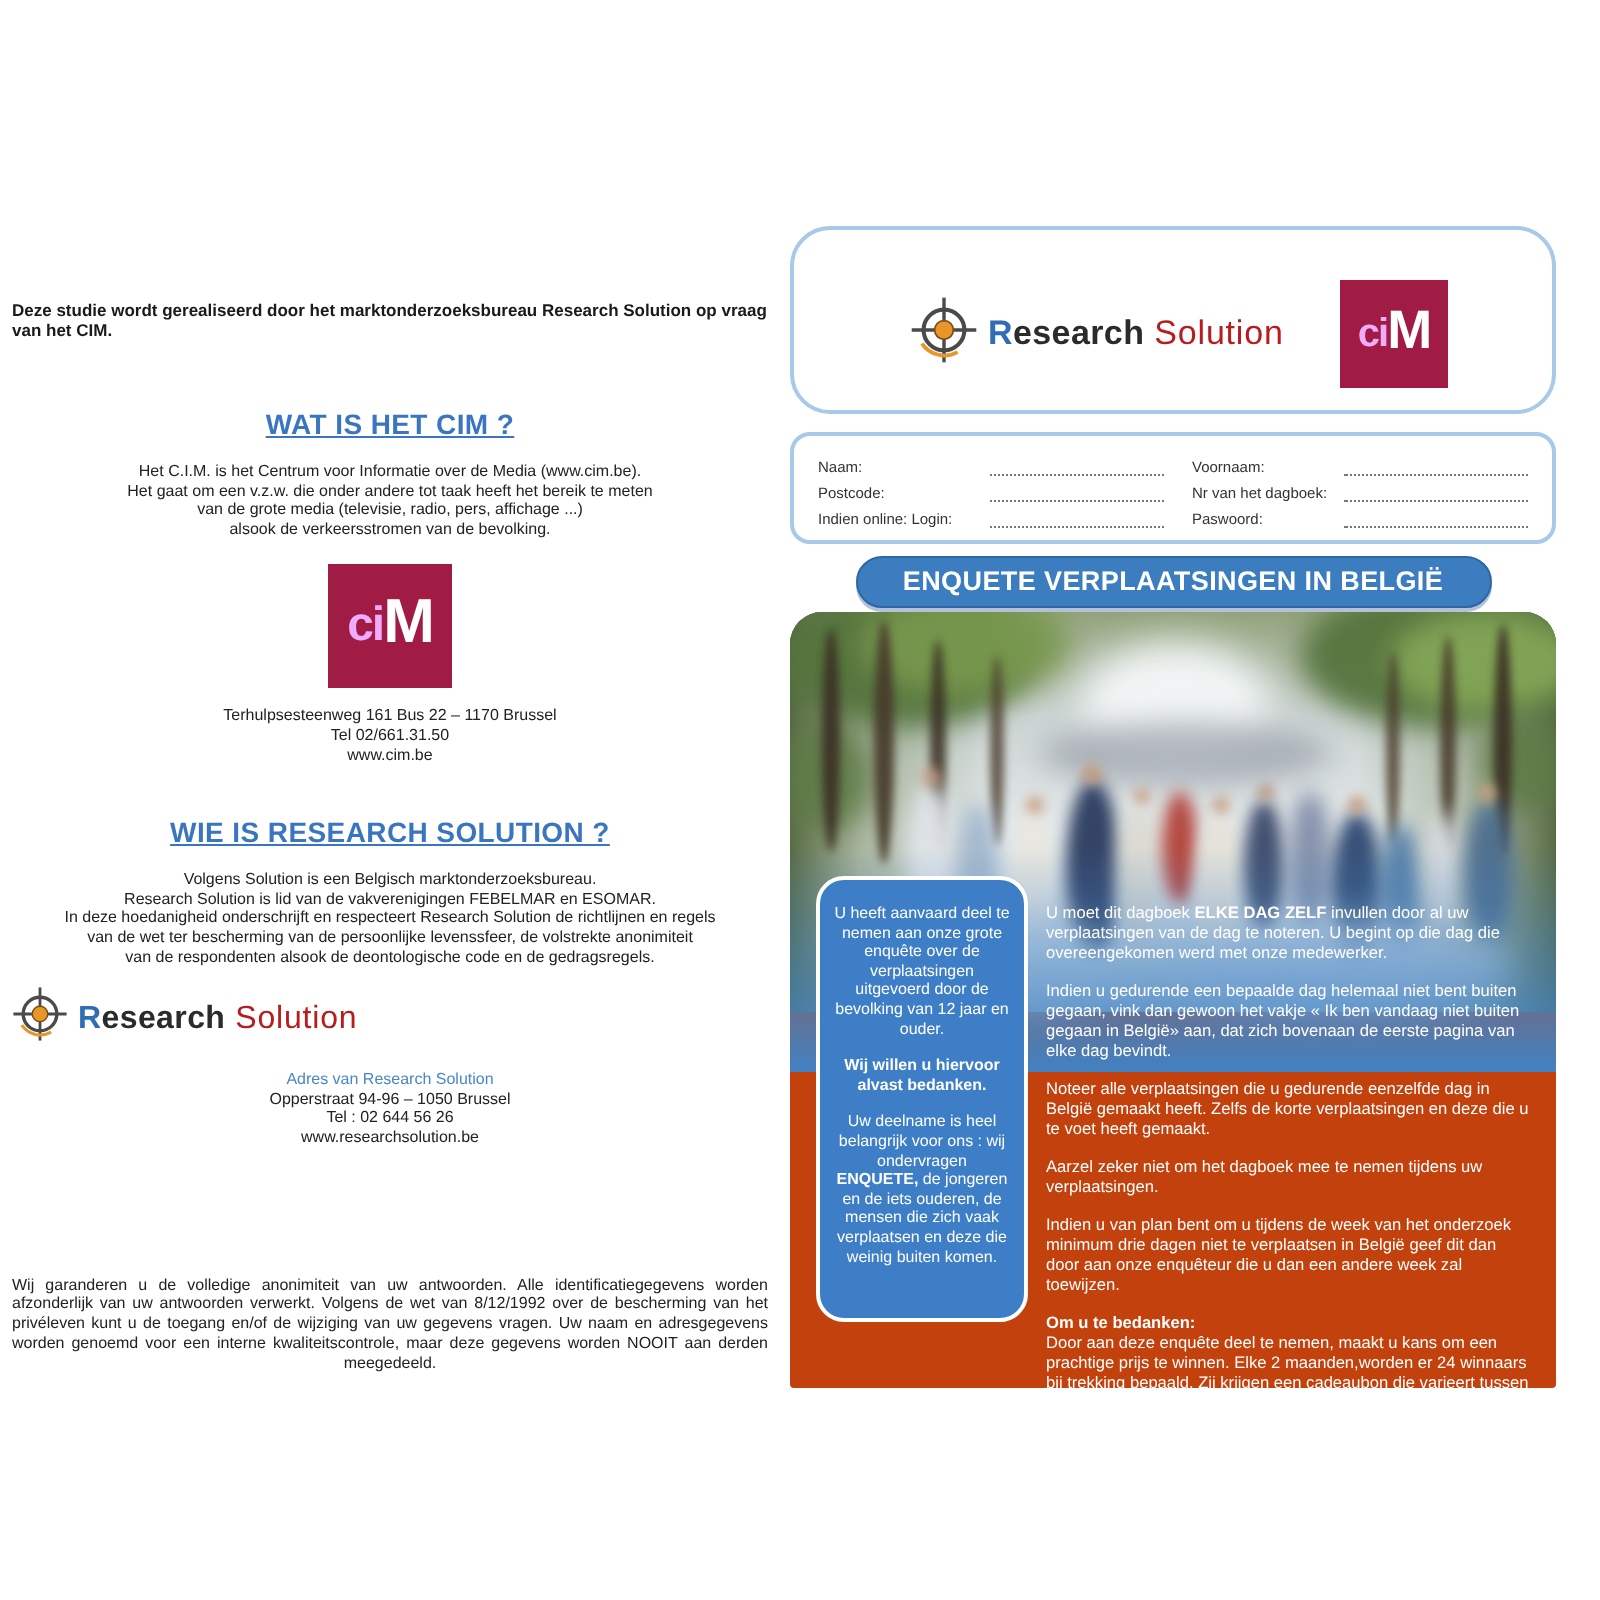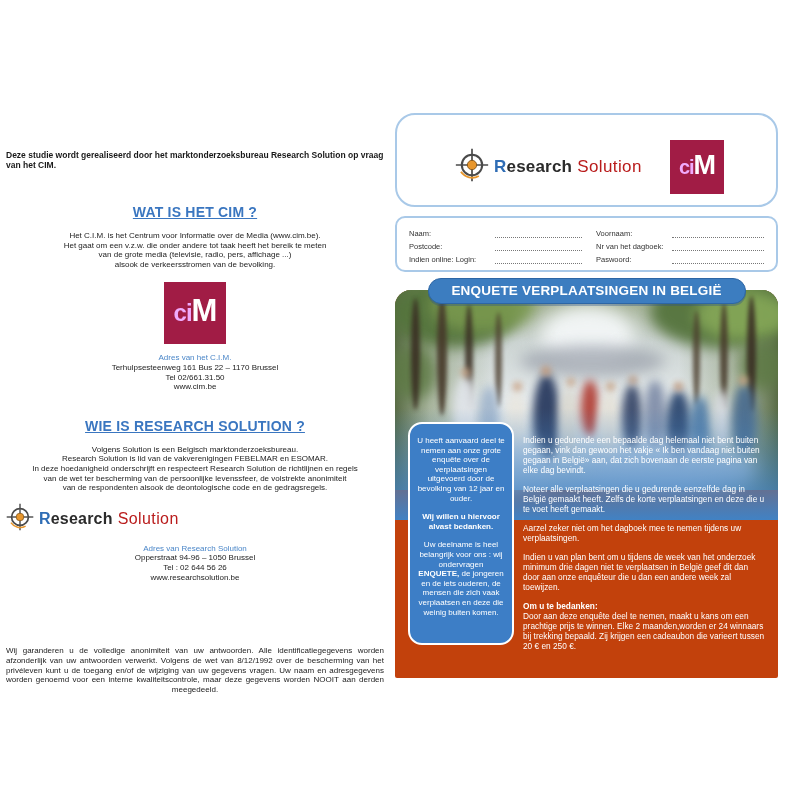--- a/index.html
+++ b/index.html
@@ -40,21 +40,21 @@
   .cim-logo.small .ci{font-size:20px;}
   .cim-logo.small .em{font-size:27px;}
   .form-card{margin-top:9px;border:2px solid #a9c9e8;border-radius:10px;background:#fff;
     box-sizing:border-box;padding:7px 12px 6px 12px;}
   .form-row{display:flex;align-items:flex-end;height:13px;font-size:7.5px;color:#333;}
   .flabel1{width:86px;}
   .flabel2{width:84px;padding-left:8px;box-sizing:border-box;}
   .dots{border-bottom:1.2px dotted #777;height:9px;}
   .dots1{flex:1;margin-right:6px;}
   .dots2{width:92px;}
-  .banner{position:relative;z-index:3;width:316px;margin:6px auto 0;
+  .banner{position:relative;z-index:3;width:316px;margin:6px auto 16px;
     background:#3c7dc0;border:1px solid #2d66a5;border-radius:14px;
     color:#fff;font-weight:bold;font-size:13.5px;text-align:center;
     padding:4px 0 5px 0;letter-spacing:.2px;
     box-shadow:0 2px 0 rgba(40,80,140,.35);}
   .photo-block{position:relative;margin-top:-14px;height:388px;
     border-radius:16px 16px 2px 2px;overflow:hidden;background:#c2410c;}
   .photo{position:absolute;left:0;top:0;right:0;height:200px;
     background:
       linear-gradient(90deg, rgba(74,94,52,.9) 0%, rgba(122,140,96,.55) 9%,
         rgba(255,255,255,0) 26%, rgba(255,255,255,0) 74%,
@@ -87,21 +87,20 @@
     <div class="cline">van de grote media (televisie, radio, pers, affichage ...)</div>
     <div class="cline">alsook de verkeersstromen van de bevolking.</div>
   </div>
 
   <div class="cim-logo">
     <span class="ci">ci</span>
       <span class="em">M</span>
   </div>
 
   <div class="addr">
-    <div class="cline label">Adres van het C.I.M.</div>
     <div class="cline">Terhulpsesteenweg 161 Bus 22 – 1170 Brussel</div>
     <div class="cline">Tel  02/661.31.50</div>
     <div class="cline">www.cim.be</div>
   </div>
 
   <div class="sec-heading second">WIE IS RESEARCH SOLUTION ?</div>
   <div class="para">
     <div class="cline">Volgens Solution is een Belgisch marktonderzoeksbureau.</div>
     <div class="cline">Research Solution is lid van de vakverenigingen  FEBELMAR en ESOMAR.</div>
     <div class="cline">In deze hoedanigheid onderschrijft en respecteert Research Solution de richtlijnen en regels</div>
@@ -221,20 +220,21 @@
       </div>
     <div class="fade"></div>
 
     <div class="left-overlay">
       <p>U heeft aanvaard deel te nemen aan onze grote enquête over de verplaatsingen uitgevoerd door de bevolking van 12 jaar en ouder.</p>
       <p class="bold">Wij willen u hiervoor alvast bedanken.</p>
       <p><span>Uw deelname is heel belangrijk voor ons : wij ondervragen </span><span class="bold">ENQUETE,</span><span> de jongeren en de iets ouderen, de mensen die zich vaak verplaatsen en deze die weinig buiten komen.</span></p>
     </div>
 
     <div class="right-text">
+      <p><span>U moet dit dagboek </span><span class="bold">ELKE DAG ZELF</span><span> invullen door al uw verplaatsingen van de dag te noteren. U begint op die dag die overeengekomen werd met onze medewerker.</span></p>
       <p>Indien u gedurende een bepaalde dag helemaal niet bent buiten gegaan, vink dan gewoon het vakje « Ik ben vandaag niet buiten gegaan in België» aan, dat zich bovenaan de eerste pagina van elke dag bevindt.</p>
       <p>Noteer alle verplaatsingen die u gedurende eenzelfde dag in België gemaakt heeft. Zelfs de korte verplaatsingen en deze die u te voet heeft gemaakt.</p>
       <p>Aarzel zeker niet om het dagboek mee te nemen tijdens uw verplaatsingen.</p>
       <p>Indien u van plan bent om u tijdens de week van het onderzoek  minimum drie dagen niet te verplaatsen in België geef dit dan door aan onze enquêteur die u dan een andere week zal toewijzen.</p>
       <p class="p6h">Om u te bedanken:</p>
       <p>Door aan deze enquête deel te nemen, maakt u kans om een prachtige prijs te winnen. Elke 2 maanden,worden er 24 winnaars bij trekking bepaald. Zij krijgen een cadeaubon die varieert tussen 20 € en 250 €.</p>
     </div>
   </div>
 </div>
 

